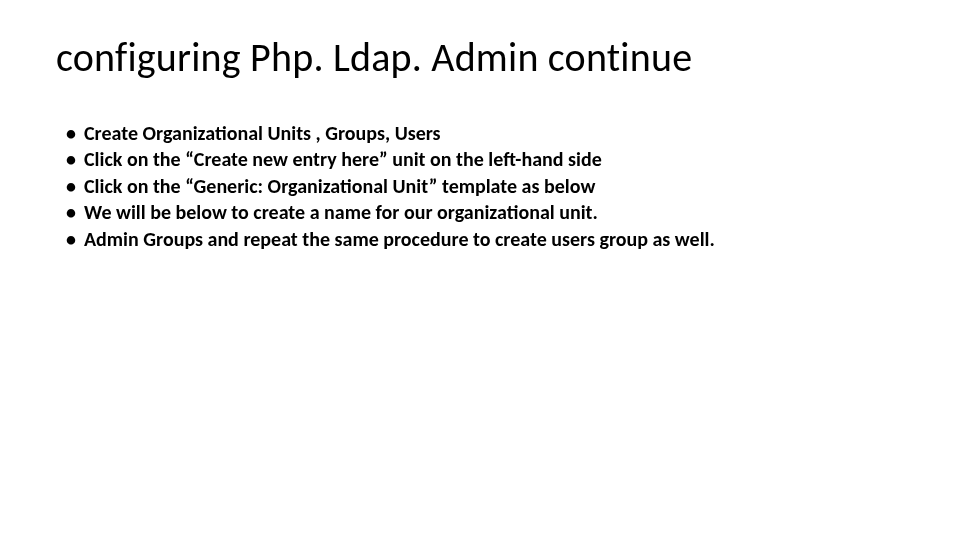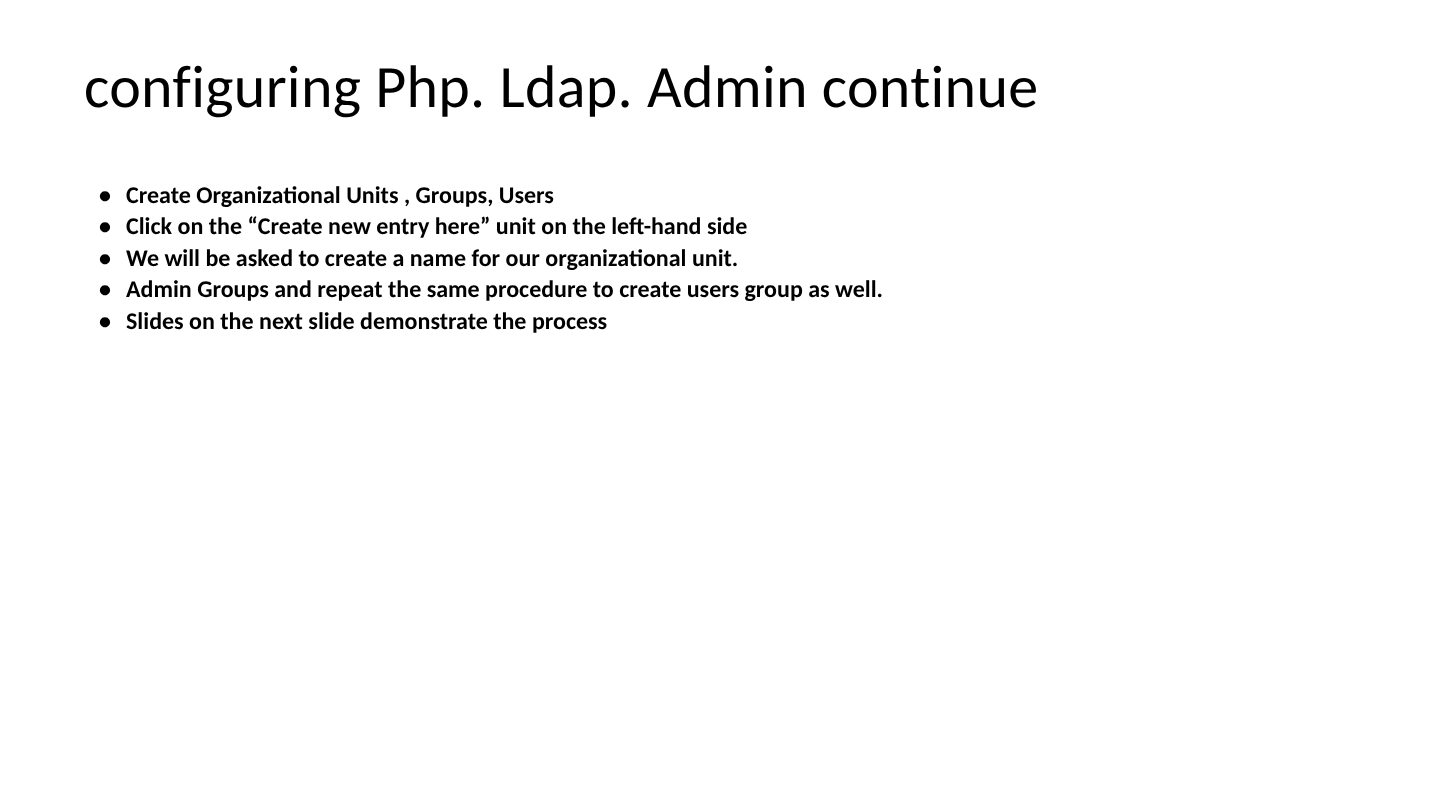--- a/index.html
+++ b/index.html
@@ -21,21 +21,21 @@
     font-size: 40px;
     font-weight: 400;
     letter-spacing: 0.2px;
     margin: 0 0 40px 0;
     line-height: 1.1;
   }
   .bullets {
     list-style: none;
     padding: 0;
     margin: 0 0 0 10px;
-    font-size: 16px;
+    font-size: 20px;
     font-weight: 700;
     line-height: 1.32;
   }
   .bullets li {
     position: relative;
     padding-left: 18px;
     margin: 0;
   }
   .bullets li::before {
     content: "•";
@@ -45,17 +45,17 @@
   }
 </style>
 </head>
 <body>
 
 <div class="slide">
   <h1 class="title">configuring Php. Ldap. Admin continue</h1>
   <ul class="bullets">
     <li>Create Organizational Units , Groups, Users</li>
     <li>Click on the “Create new entry here” unit on the left-hand side</li>
-    <li>We will be asked to create a name for our organizational unit.</li>
+    <li>Click on the “Generic: Organizational Unit” template as below</li>
+    <li>We will be below to create a name for our organizational unit.</li>
     <li>Admin Groups and repeat the same procedure to create users group as well.</li>
-    <li>Slides on the next slide demonstrate the process</li>
   </ul>
 </div>
 
 </body></html>

